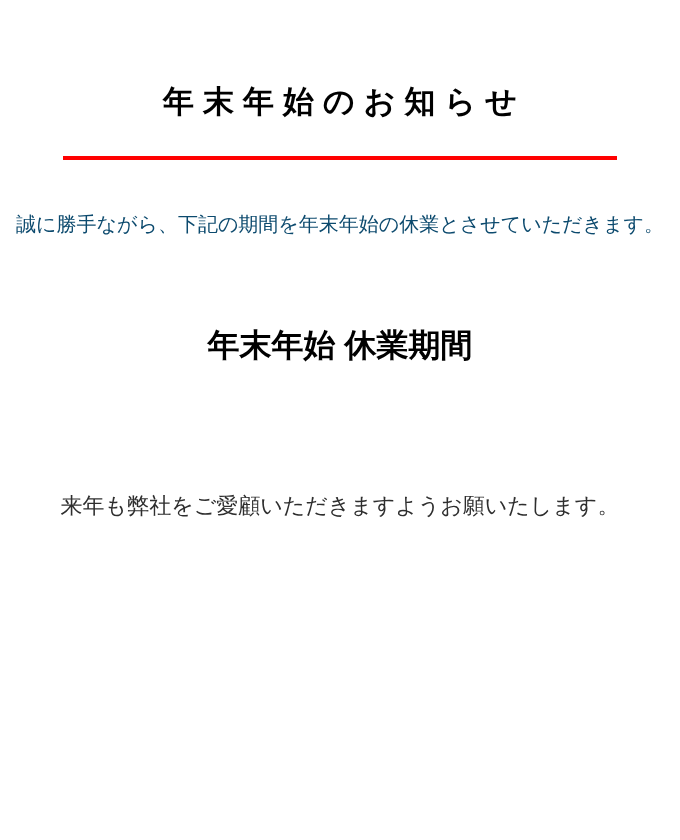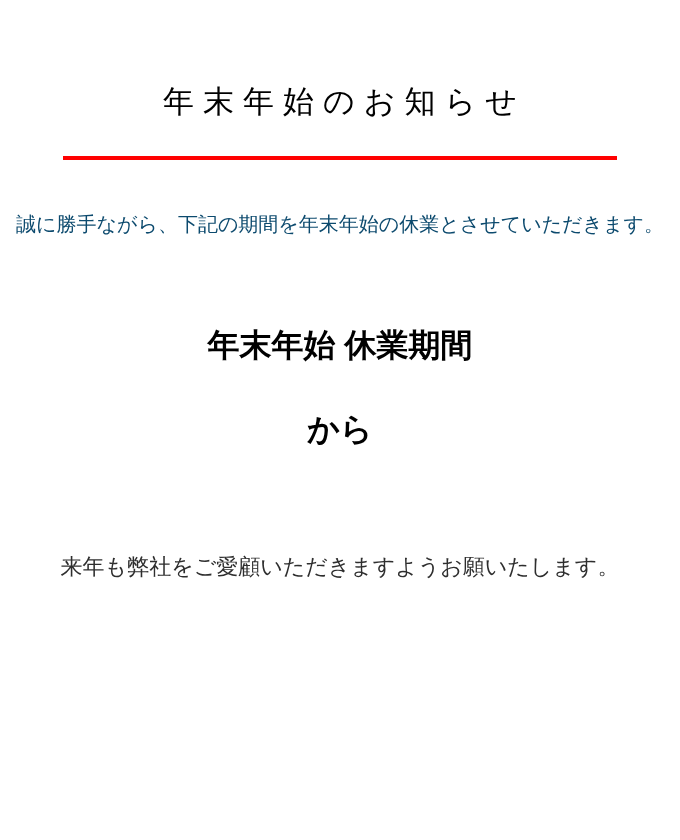--- a/index.html
+++ b/index.html
@@ -18,21 +18,21 @@
     width: 680px;
     height: 840px;
     overflow: hidden;
     background: #ffffff;
     text-align: center;
   }
   .title {
     margin: 85px 0 0 0;
     font-size: 31px;
     line-height: 34px;
-    font-weight: 400;
+    font-weight: 700;
     letter-spacing: 9px;
     text-indent: 9px; 
     color: #000000;
   }
   .divider {
     width: 554px;
     height: 4px;
     margin: 37px auto 0 auto;
     background: #ff0000; 
   }
@@ -48,39 +48,38 @@
     margin-top: 65px;
     font-size: 32px;
     line-height: 84px;
     font-weight: 700;
     color: #000000;
   }
   .period-line {
     white-space: nowrap;
   }
   .closing {
-    margin: 81px 0 0 0;
+    margin: 104px 0 0 0;
     font-size: 22px;
     line-height: 30px;
     font-weight: 400;
     color: #2e2e2e;
     white-space: nowrap;
   }
 </style>
 </head>
 <body>
 
 <div class="page" style="background: rgb(255, 255, 255);">
 
   <h1 class="title">年末年始のお知らせ</h1>
 
   <div class="divider" style="background: rgb(255, 0, 0);"></div>
 
   <p class="intro">誠に勝手ながら、下記の期間を年末年始の休業とさせていただきます。</p>
 
   <div class="period">
     <div class="period-line">年末年始 休業期間</div>
-    <div class="period-line">から</div>
   </div>
 
   <p class="closing">来年も弊社をご愛顧いただきますようお願いたします。</p>
 
 </div>
 
 </body></html>

